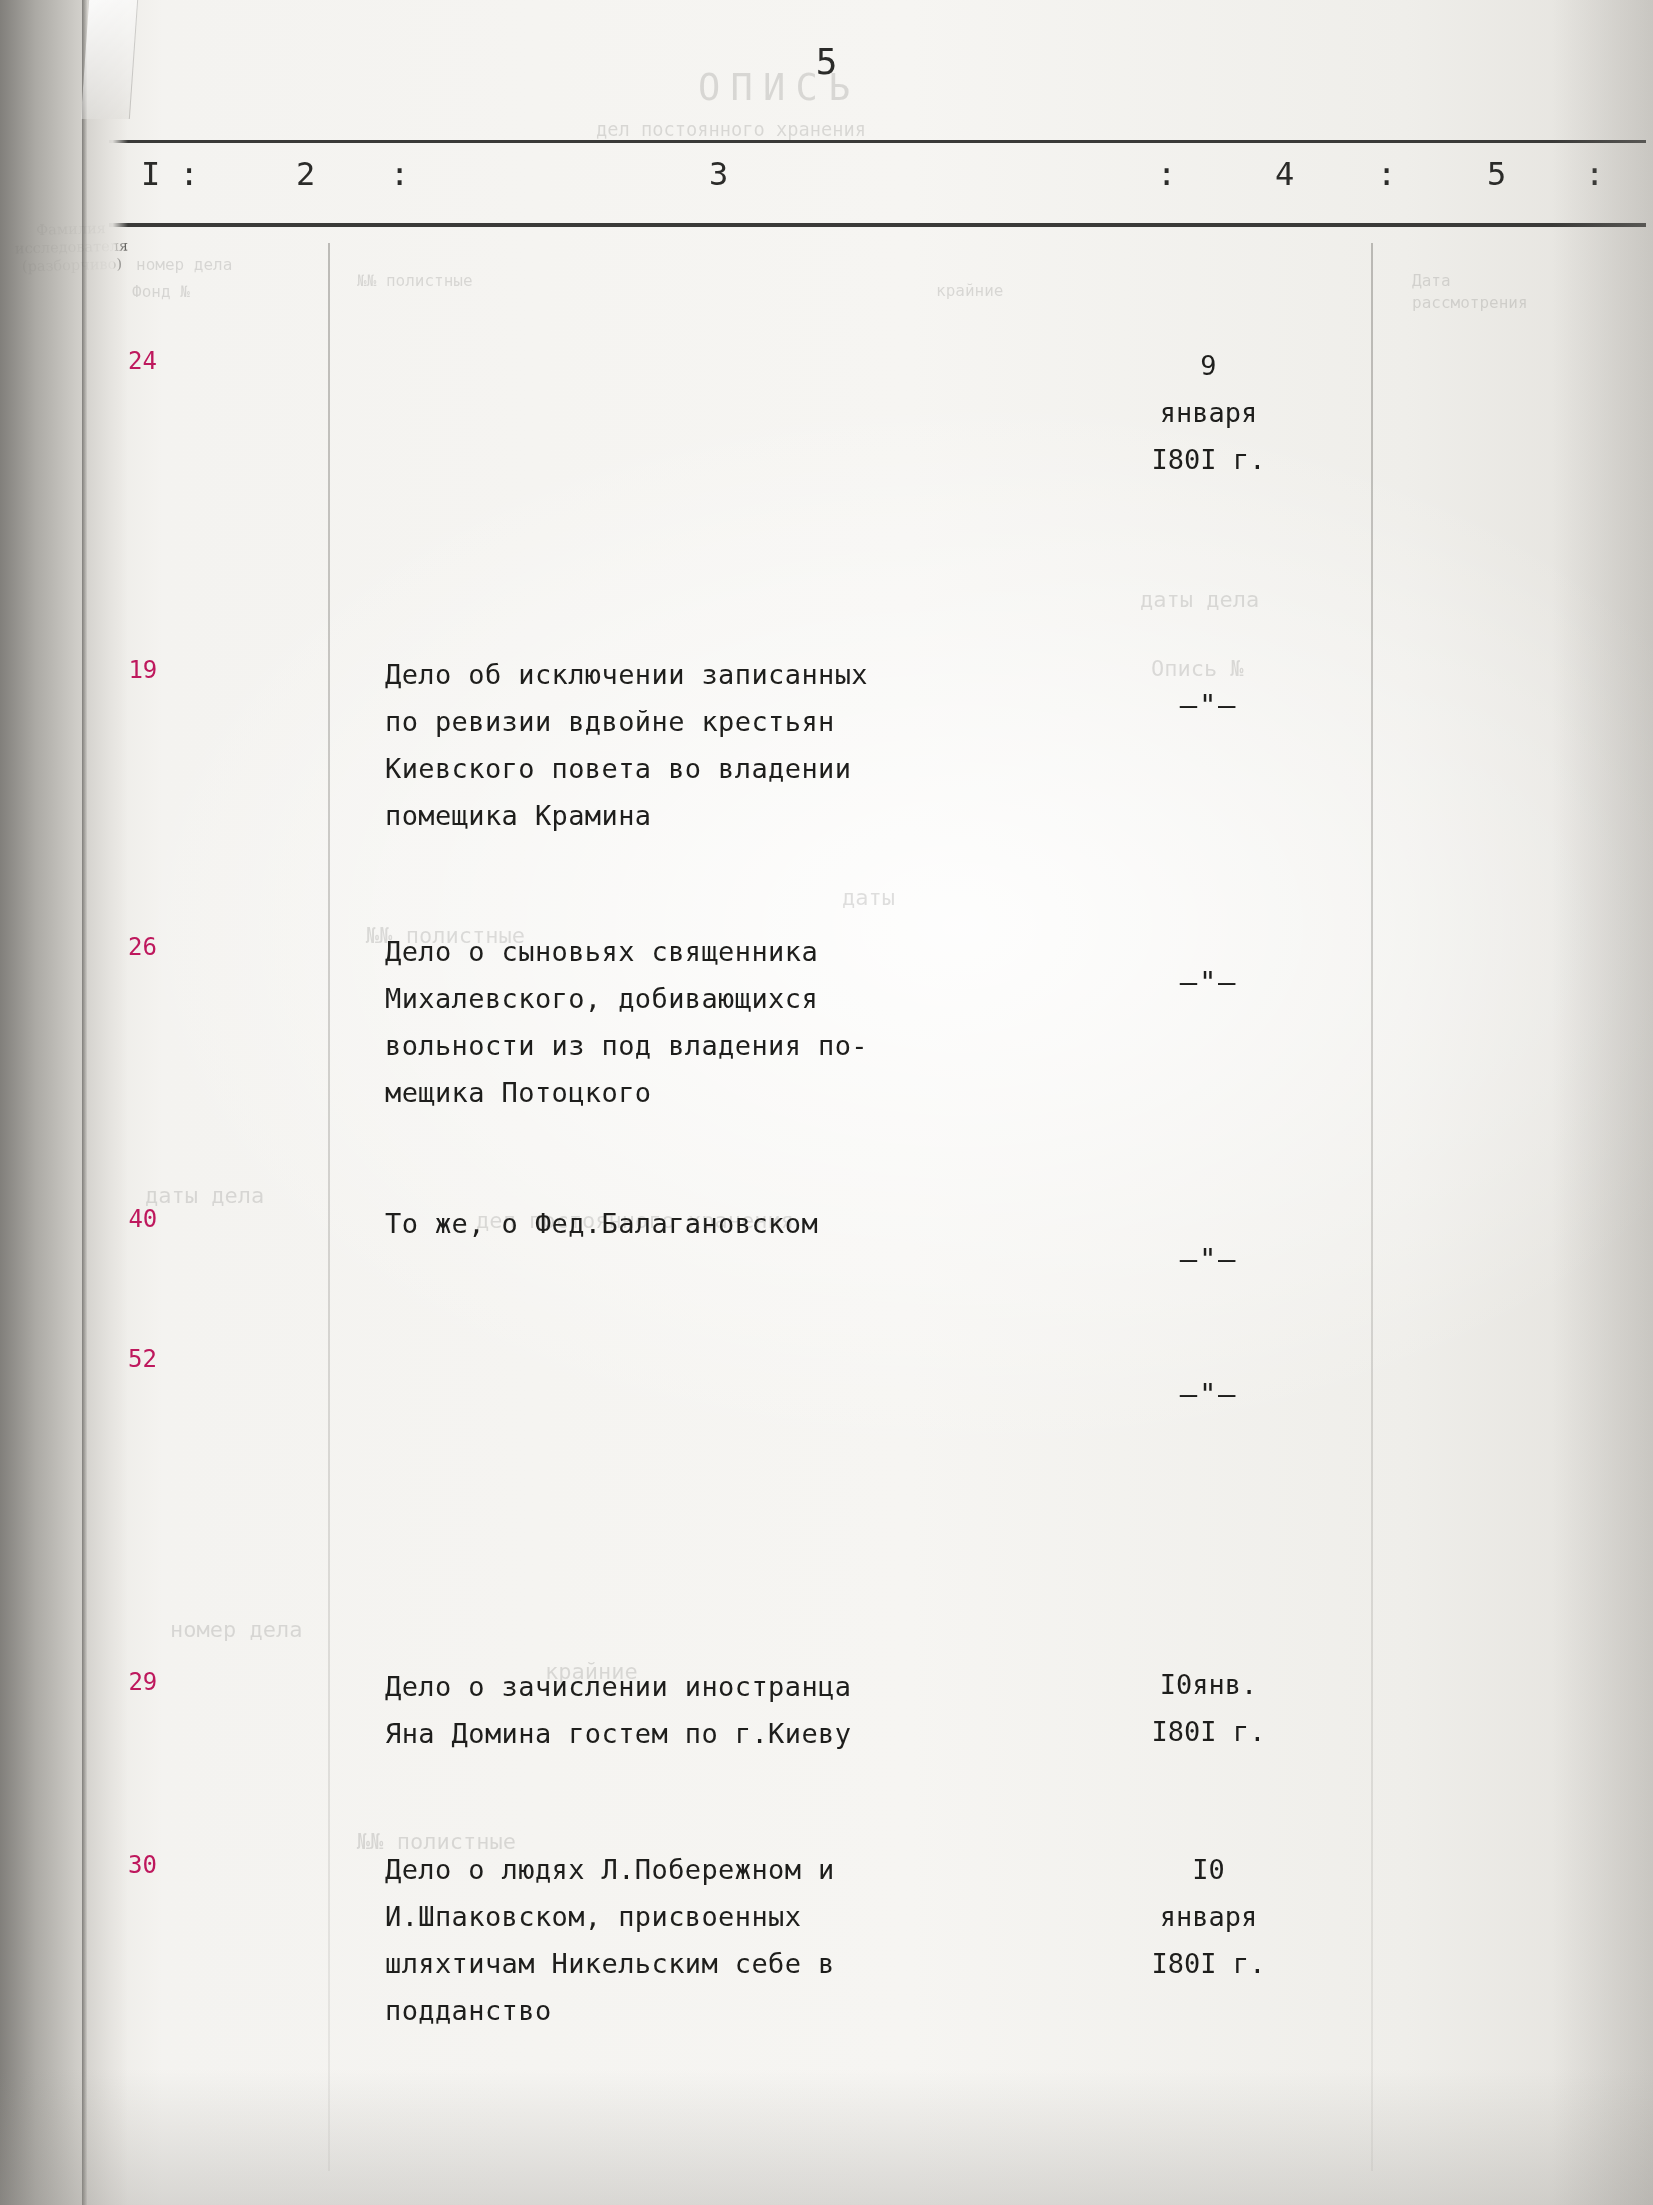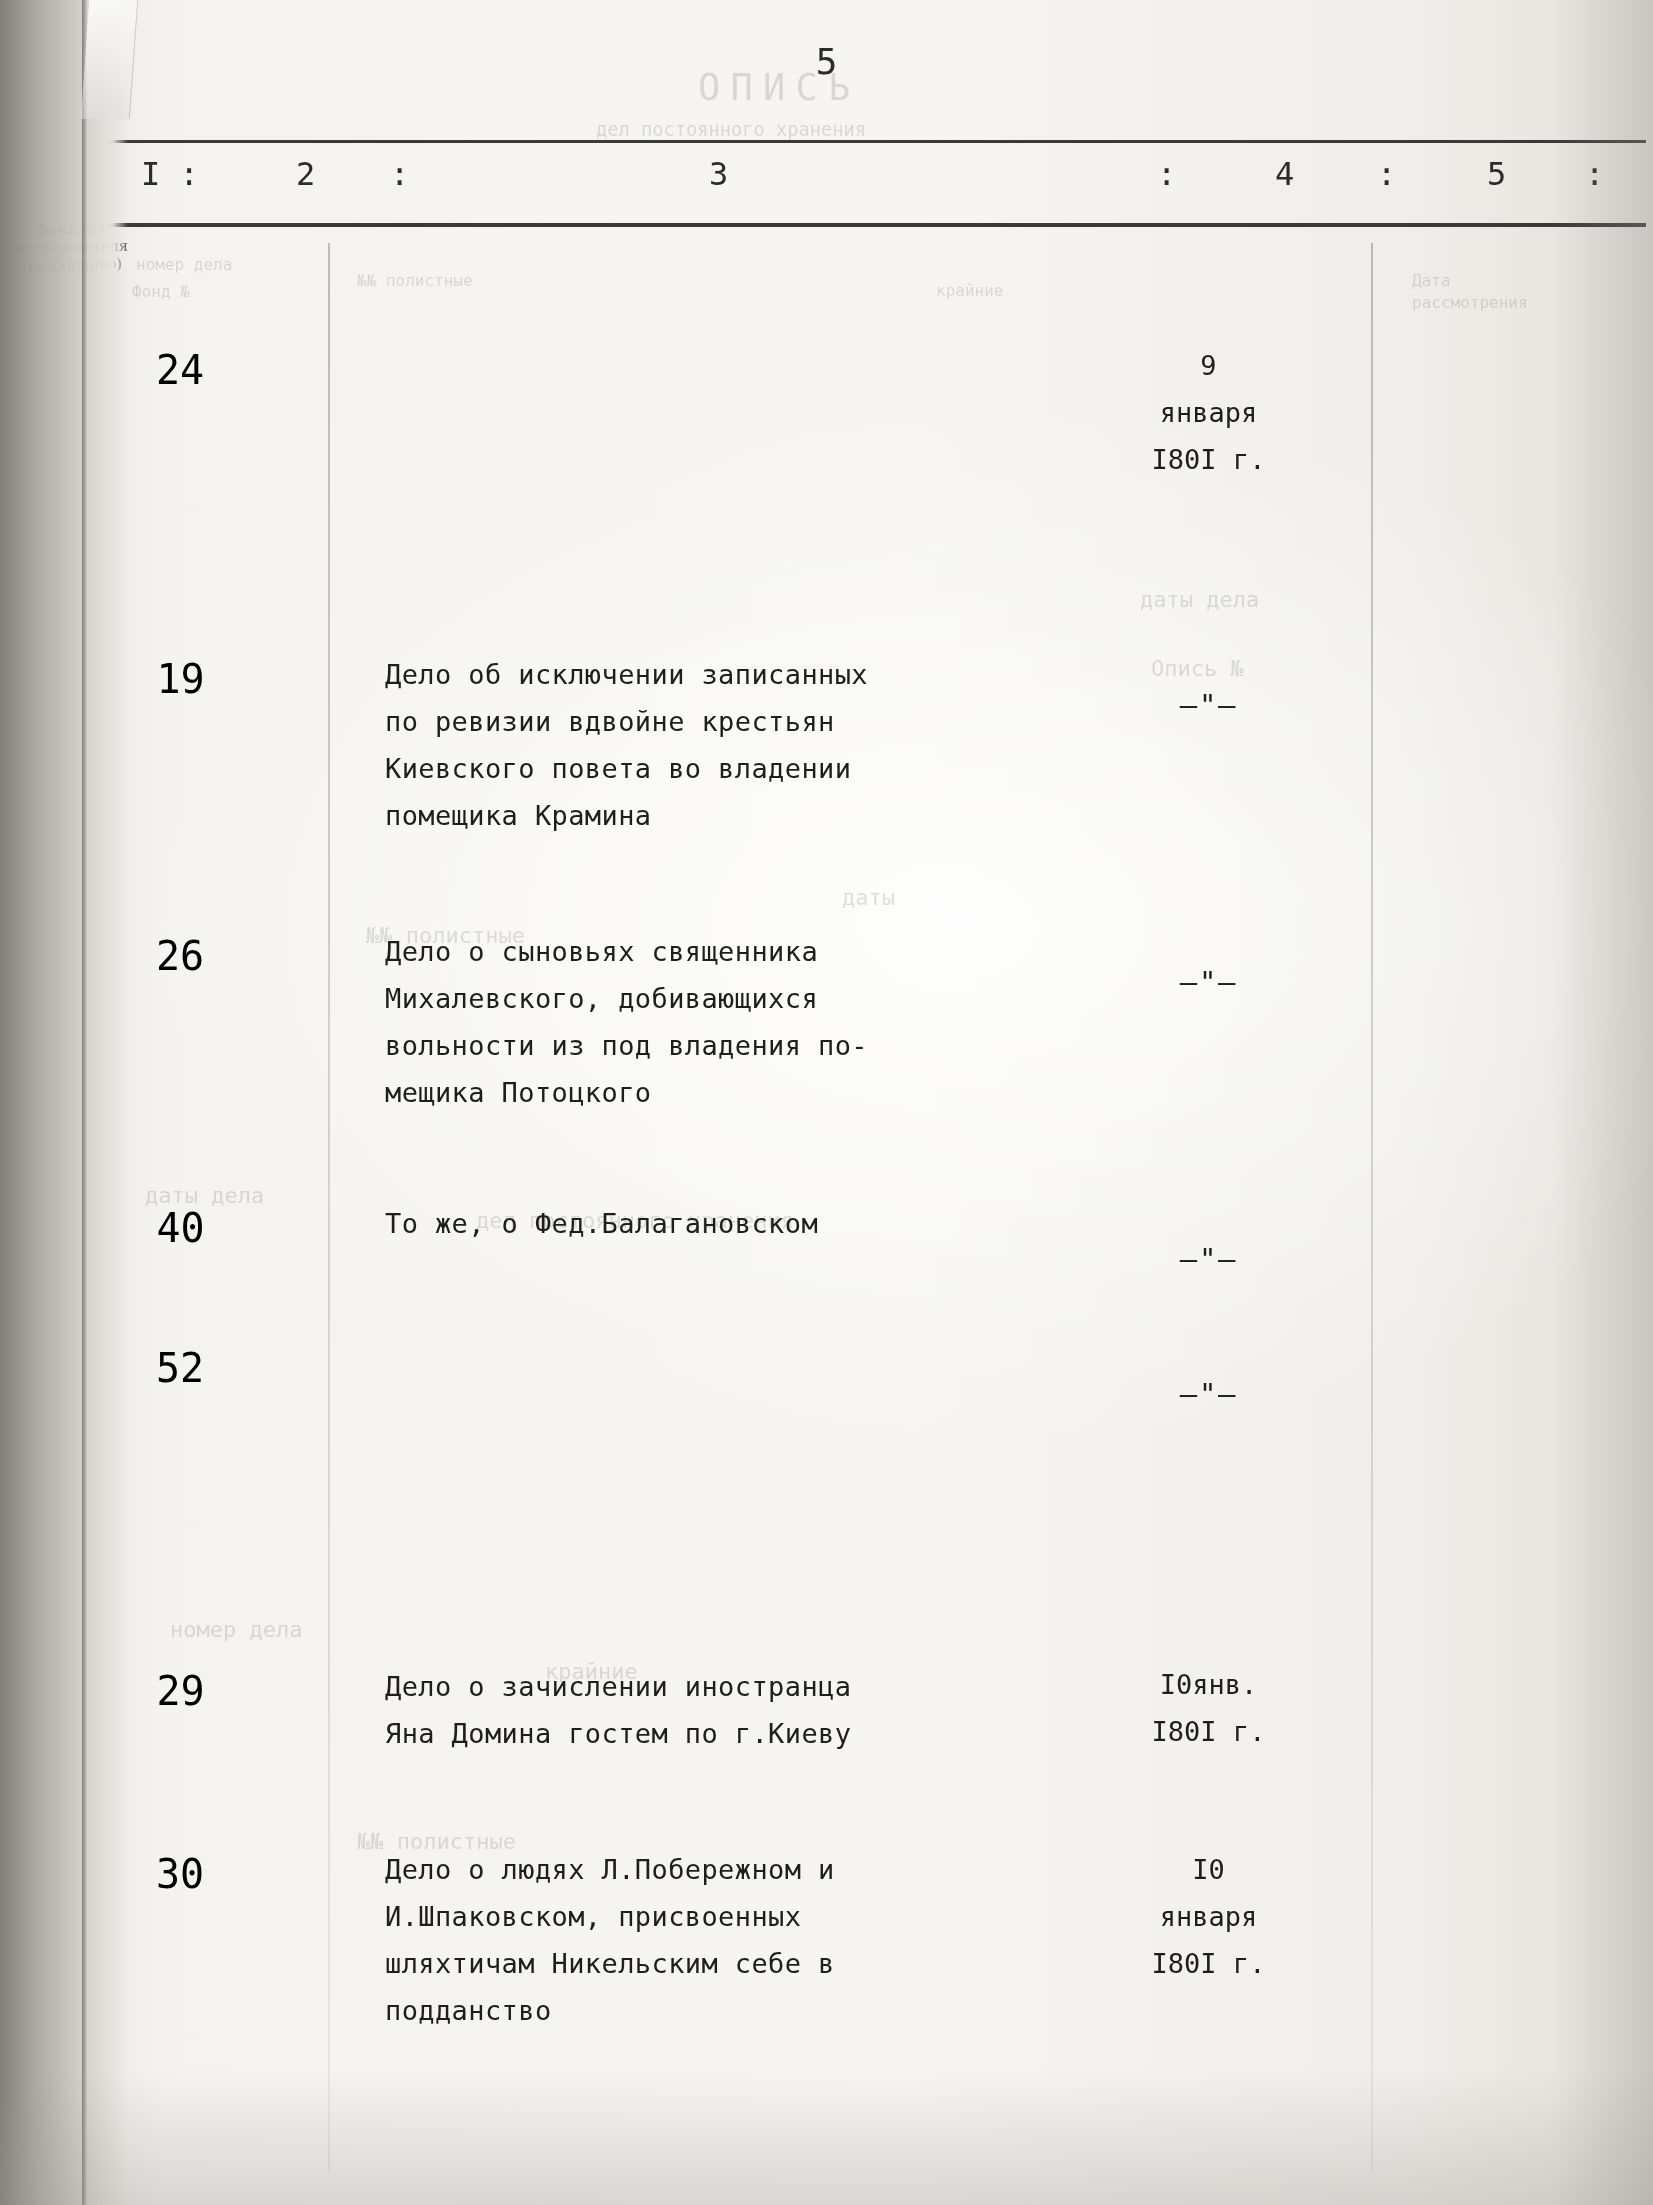--- a/index.html
+++ b/index.html
@@ -131,23 +131,22 @@
   }
   .row {
     position: relative;
     display: block;
   }
   .cell-num {
     position: absolute;
     left: 128px;
     width: 102px;
     text-align: left;
-    font-size: 40px;
-    color: #000000;
-    margin-left: 28px;
+    font-size: 24px;
+    color: #be185d;
   }
   .cell-desc {
     position: absolute;
     left: 385px;
     width: 706px;
     font-size: 27px;
     line-height: 47px;
     letter-spacing: 0.4px;
     color: #1e1e1c;
     white-space: pre-line;

